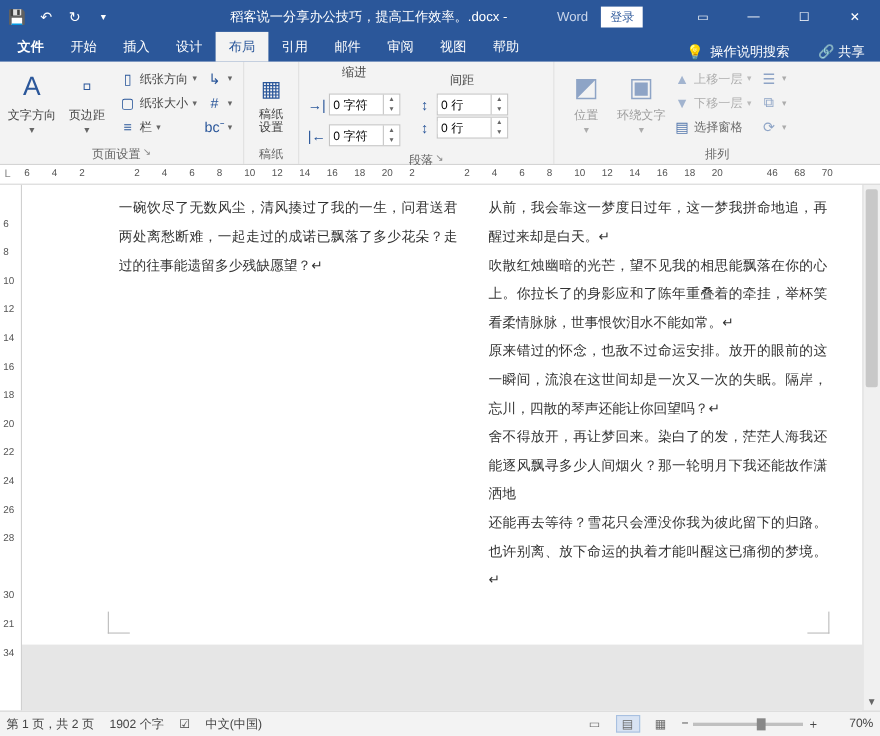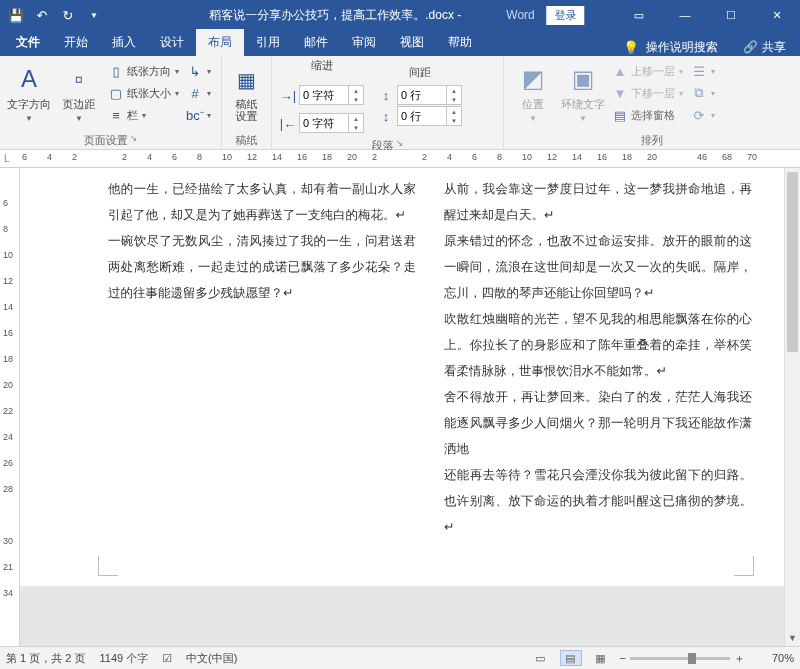--- a/index.html
+++ b/index.html
@@ -324,46 +324,45 @@
       <span class="num" style="top: 290px;">26</span>
       <span class="num" style="top: 316px;">28</span>
       <span class="num" style="top: 368px;">30</span>
       <span class="num" style="top: 394px;">21</span>
       <span class="num" style="top: 420px;">34</span>
     </div>
   <div class="docwrap">
     <div class="page">
       <div class="cols">
         <div class="tcol" id="col1">
-            <p>他的一生，已经描绘了太多认真，却有着一副山水人家引起了他，却又是为了她再葬送了一支纯白的梅花。↵</p>
             <p>一碗饮尽了无数风尘，清风揍过了我的一生，问君送君两处离愁断难，一起走过的成诺已飘落了多少花朵？走过的往事能遗留多少残缺愿望？↵</p>
           </div>
         <div class="tcol" id="col2">
             <p>从前，我会靠这一梦度日过年，这一梦我拼命地追，再醒过来却是白天。↵</p>
+            <p>吹散红烛幽暗的光芒，望不见我的相思能飘落在你的心上。你拉长了的身影应和了陈年重叠着的牵挂，举杯笑看柔情脉脉，世事恨饮泪水不能如常。↵</p>
             <p>原来错过的怀念，也敌不过命运安排。放开的眼前的这一瞬间，流浪在这世间却是一次又一次的失眠。隔岸，忘川，四散的琴声还能让你回望吗？↵</p>
-            <p>吹散红烛幽暗的光芒，望不见我的相思能飘落在你的心上。你拉长了的身影应和了陈年重叠着的牵挂，举杯笑看柔情脉脉，世事恨饮泪水不能如常。↵</p>
             <p>舍不得放开，再让梦回来。染白了的发，茫茫人海我还能逐风飘寻多少人间烟火？那一轮明月下我还能故作潇洒地</p>
             <p>还能再去等待？雪花只会湮没你我为彼此留下的归路。也许别离、放下命运的执着才能叫醒这已痛彻的梦境。↵</p>
           </div>
       </div>
     </div>
     <div class="corner bl"></div>
     <div class="corner br"></div>
     <div class="gray-below"></div>
   </div>
   <div class="scrolly">
     <div class="sbtn" style="top:0">▲</div>
     <div class="thumb"></div>
     <div class="sbtn" style="bottom:0">▼</div>
   </div>
 </div>
 
 <div class="status">
   <span>第 1 页，共 2 页</span>
-  <span>1149 个字</span>
+  <span>1902 个字</span>
   <span>☑</span>
   <span>中文(中国)</span>
   <div class="right">
     <span class="viewbtn">▭</span>
     <span class="viewbtn active">▤</span>
     <span class="viewbtn">▦</span>
     <div class="zoom">
       <span>−</span>
       <div class="track">
           <div class="thumb"></div>

